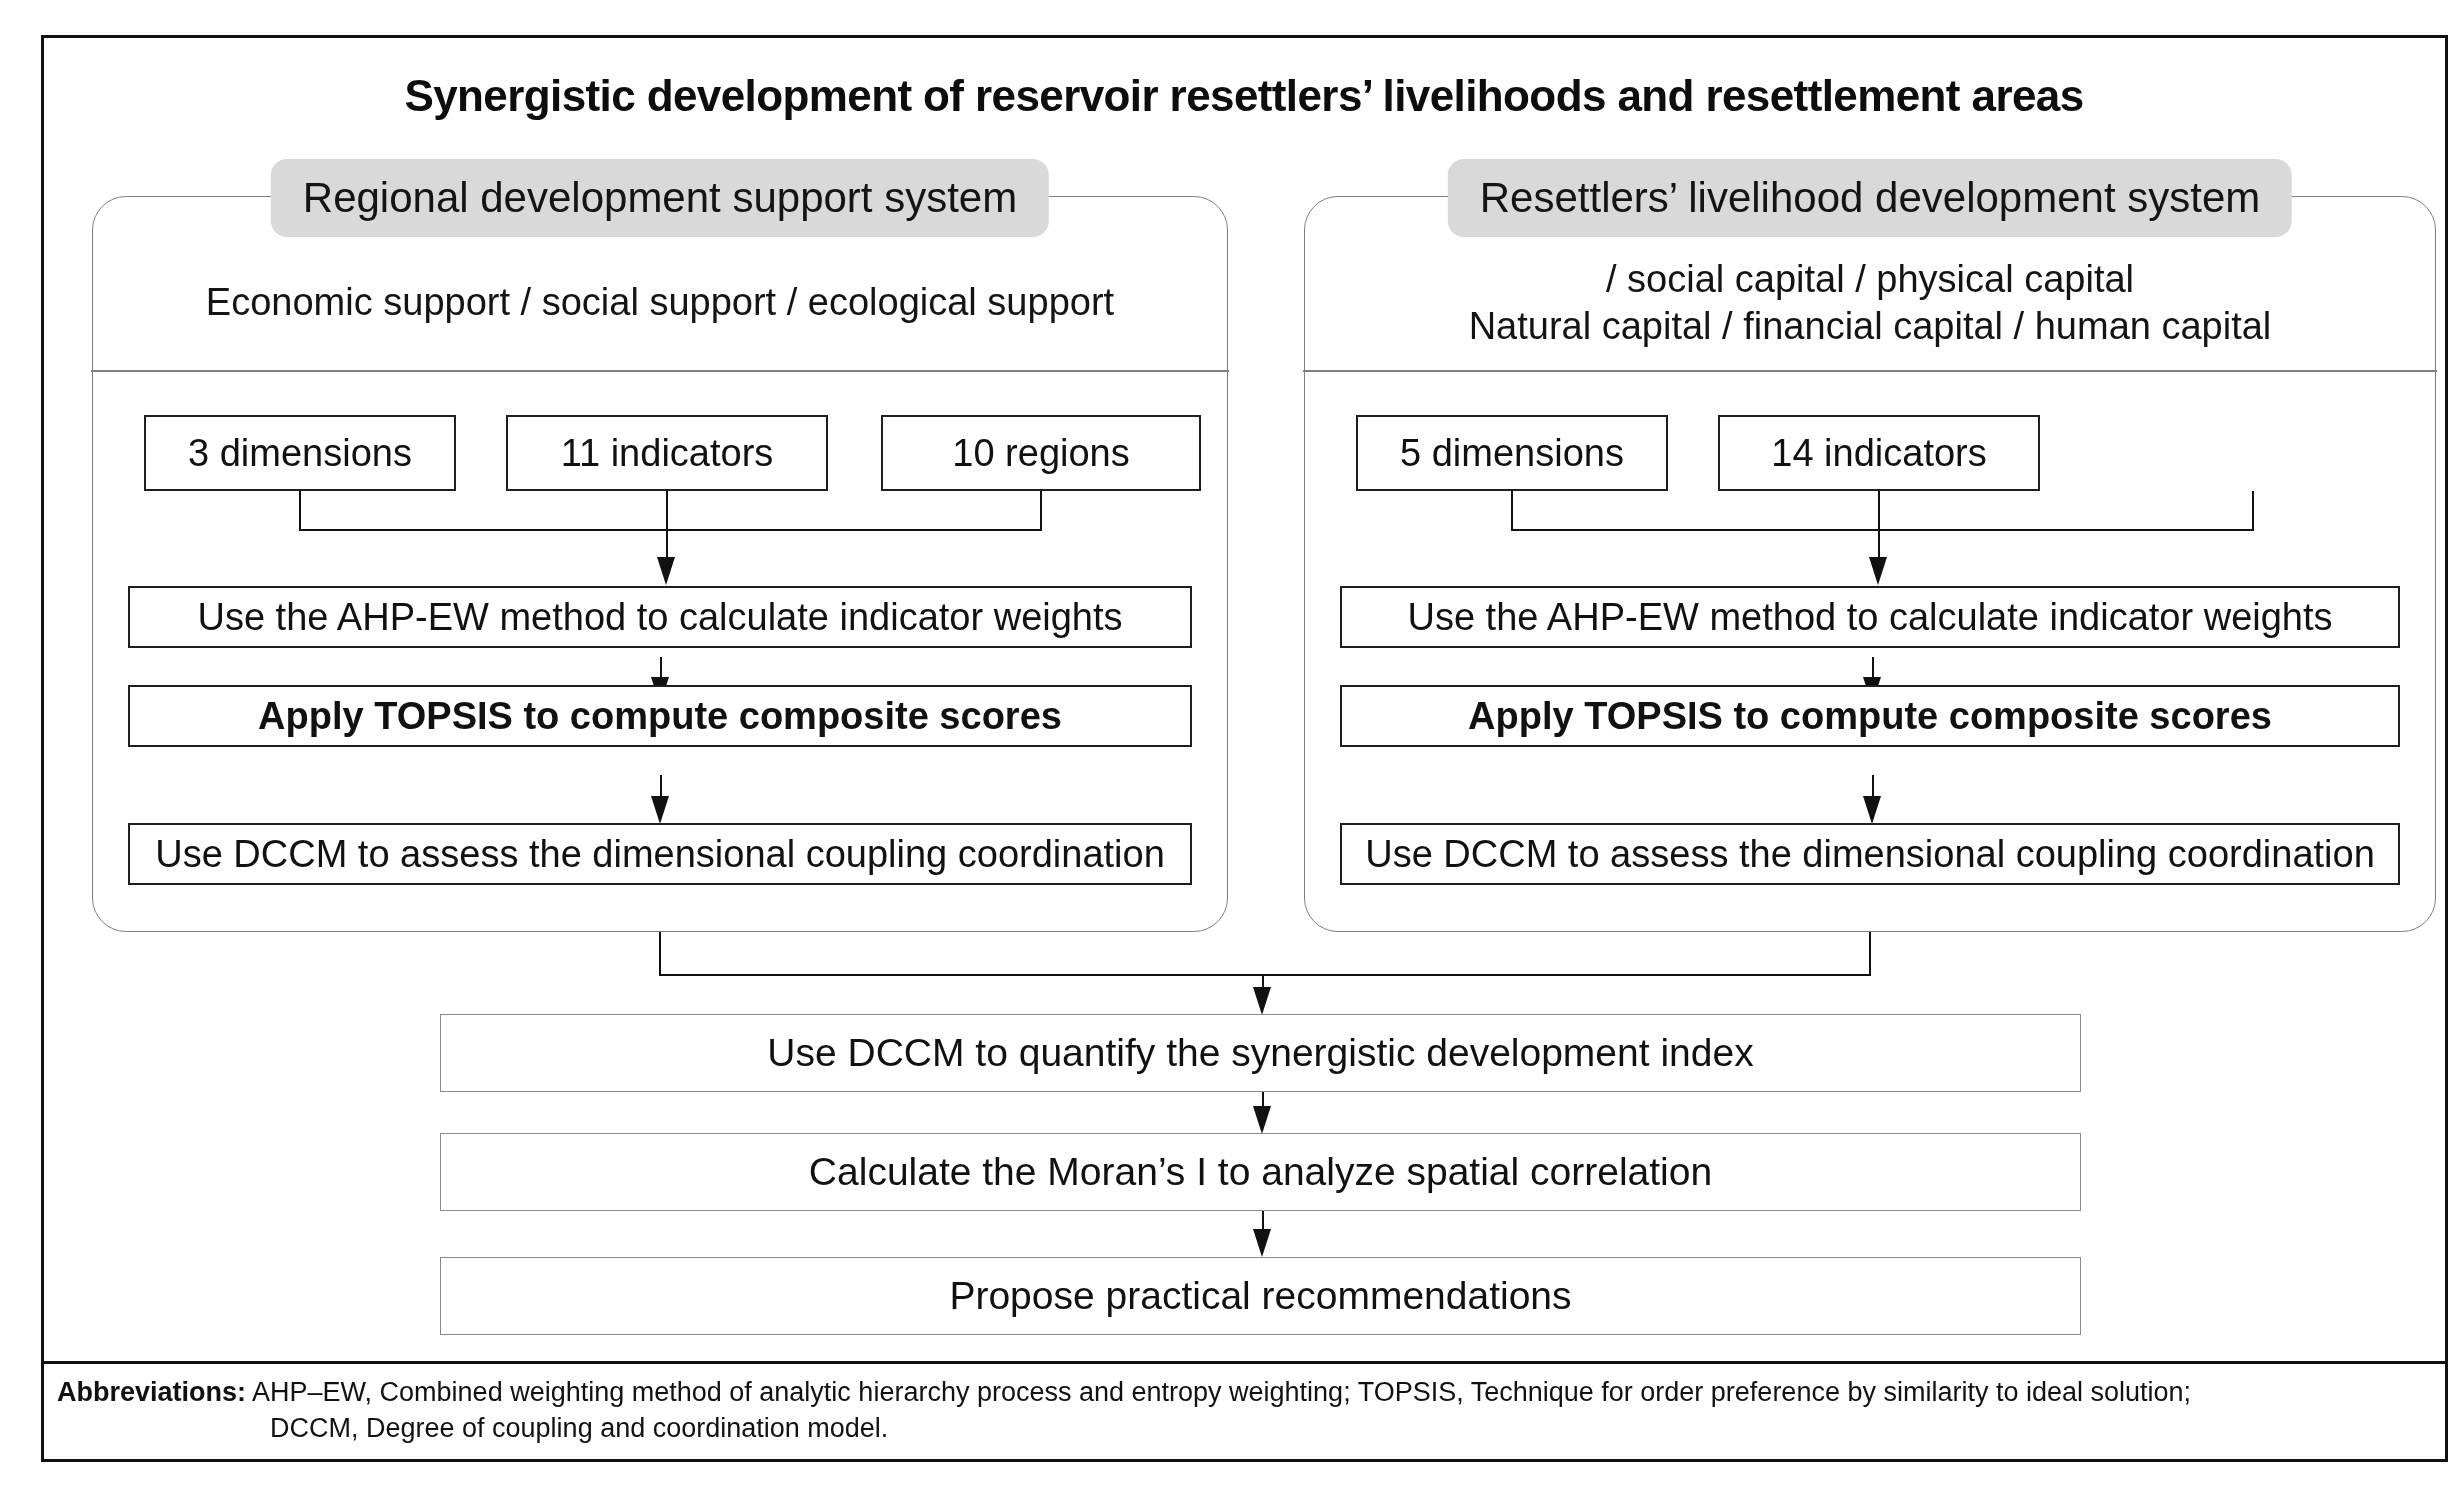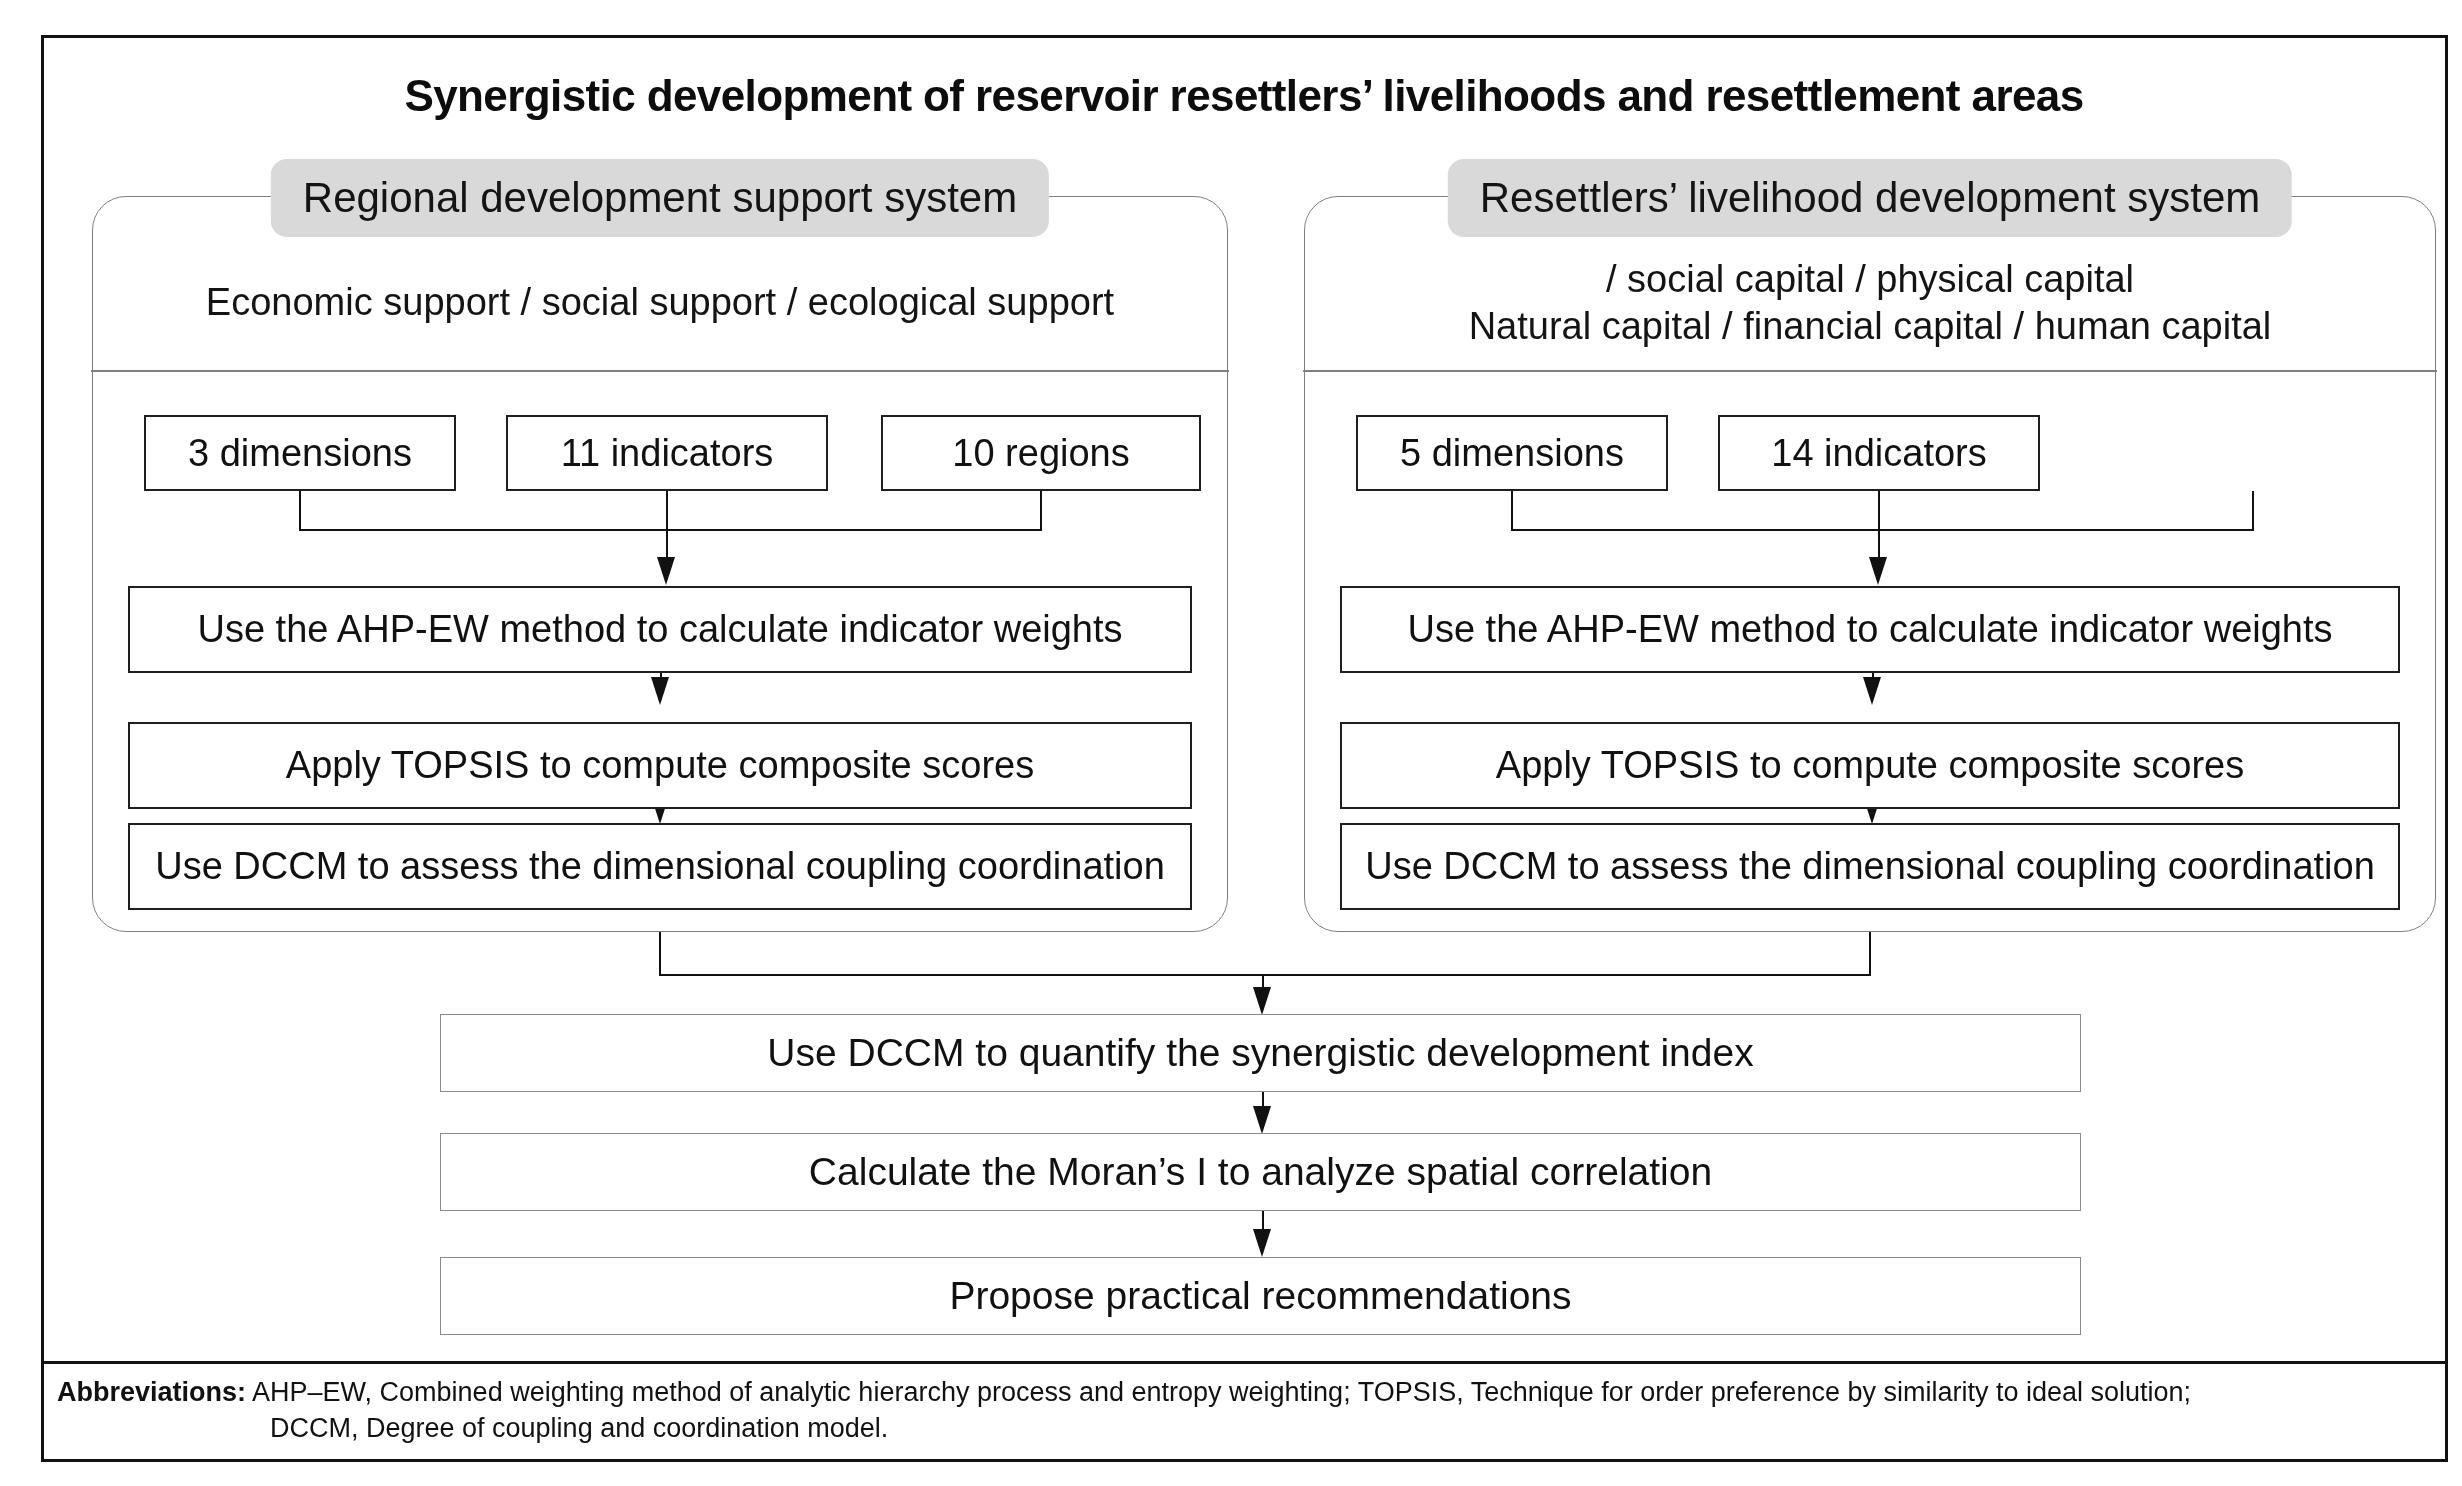--- a/index.html
+++ b/index.html
@@ -66,28 +66,28 @@
     border:2.4px solid #1f1f1f; background:#ffffff;
     display:flex; align-items:center; justify-content:center;
     font-size:38px; white-space:nowrap; color:#111111;
     z-index:1;
   }
   .sbox.b1 { left:51px;   width:312px; }
   .sbox.b2 { left:413px;  width:322px; }
   .sbox.b3 { left:788px; width:320px; }
 
   .pbox {
-    position:absolute; left:35px; right:35px; height:87px;
+    position:absolute; left:35px; right:35px; height:62px;
     border:2.4px solid #1f1f1f; background:#ffffff;
     display:flex; align-items:center; justify-content:center;
     font-size:38px; white-space:nowrap; color:#111111;
     z-index:1;
   }
   .pbox.s1 { top:389px; }
-  .pbox.s2 { top:525px; }
+  .pbox.s2 { top:488px;font-weight:bold; }
   .pbox.s3 { top:626px; }
 
   
   .vline { position:absolute; width:1.8px;  background:#111111; }
   .hline { position:absolute; height:1.8px; background:#111111; }
   .ahead {
     position:absolute; width:0; height:0;
     border-left:9.2px solid transparent;
     border-right:9.2px solid transparent;
     border-top:28px solid #111111;

